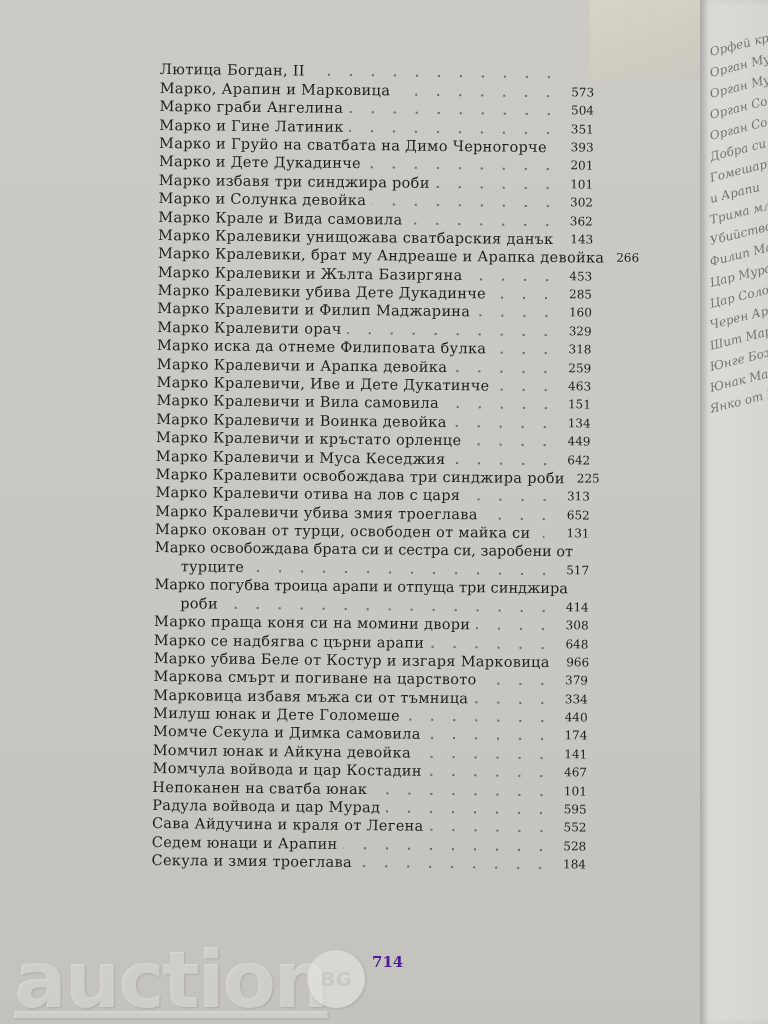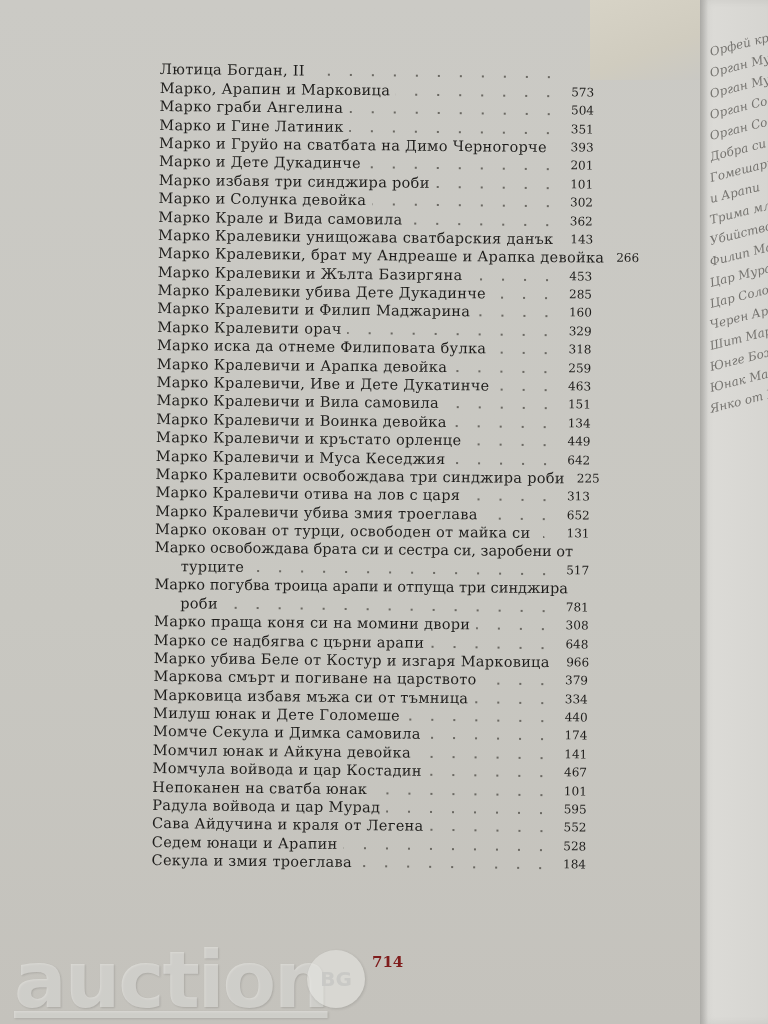--- a/index.html
+++ b/index.html
@@ -39,21 +39,21 @@
   .entry .title { white-space: nowrap; letter-spacing: 0.3px; }
   .entry .leader {
     flex: 1; margin: 0 6px 4px 6px; height: 2px;
     background-image: radial-gradient(circle, #6a6862 0.9px, transparent 1.1px);
     background-size: 22px 2px; background-repeat: repeat-x; background-position: right;
   }
   .entry .num { width: 34px; text-align: center; font-size: 12px; }
   .entry .row2 { display: flex; align-items: flex-end; padding-left: 26px; height: 18.4px; }
   .entry .row1 { height: 18.4px; white-space: nowrap; }
   .pagenum {
-    position: absolute; left: 372px; top: 953px; font-size: 15px; font-weight: bold; color: #7f1d1d;
+    position: absolute; left: 372px; top: 953px; font-size: 15px; font-weight: bold; color: #4c1d95;
   }
   .watermark {
     position: absolute; left: 14px; top: 935px; font-family: "DejaVu Sans", sans-serif;
     font-size: 78px; font-weight: bold; color: rgba(235,235,232,0.55);
     letter-spacing: -2px; text-shadow: 1px 1px 2px rgba(0,0,0,0.12); text-decoration: underline;
   }
   .watermark-badge {
     position: absolute; left: 307px; top: 950px; width: 58px; height: 58px; border-radius: 50%;
     background: rgba(235,235,232,0.5); box-shadow: 1px 1px 3px rgba(0,0,0,0.12);
     display: flex; align-items: center; justify-content: center;
@@ -223,21 +223,21 @@
         <span class="title">турците</span>
         <span class="leader"></span>
         <span class="num">517</span>
       </div>
     </div>
     <div class="entry wrap">
       <div class="row1">Марко погубва троица арапи и отпуща три синджира</div>
       <div class="row2">
         <span class="title">роби</span>
         <span class="leader"></span>
-        <span class="num">781</span>
+        <span class="num">414</span>
       </div>
     </div>
     <div class="entry">
       <span class="title">Марко праща коня си на момини двори</span>
       <span class="leader"></span>
       <span class="num">308</span>
     </div>
     <div class="entry">
       <span class="title">Марко се надбягва с църни арапи</span>
       <span class="leader"></span>

